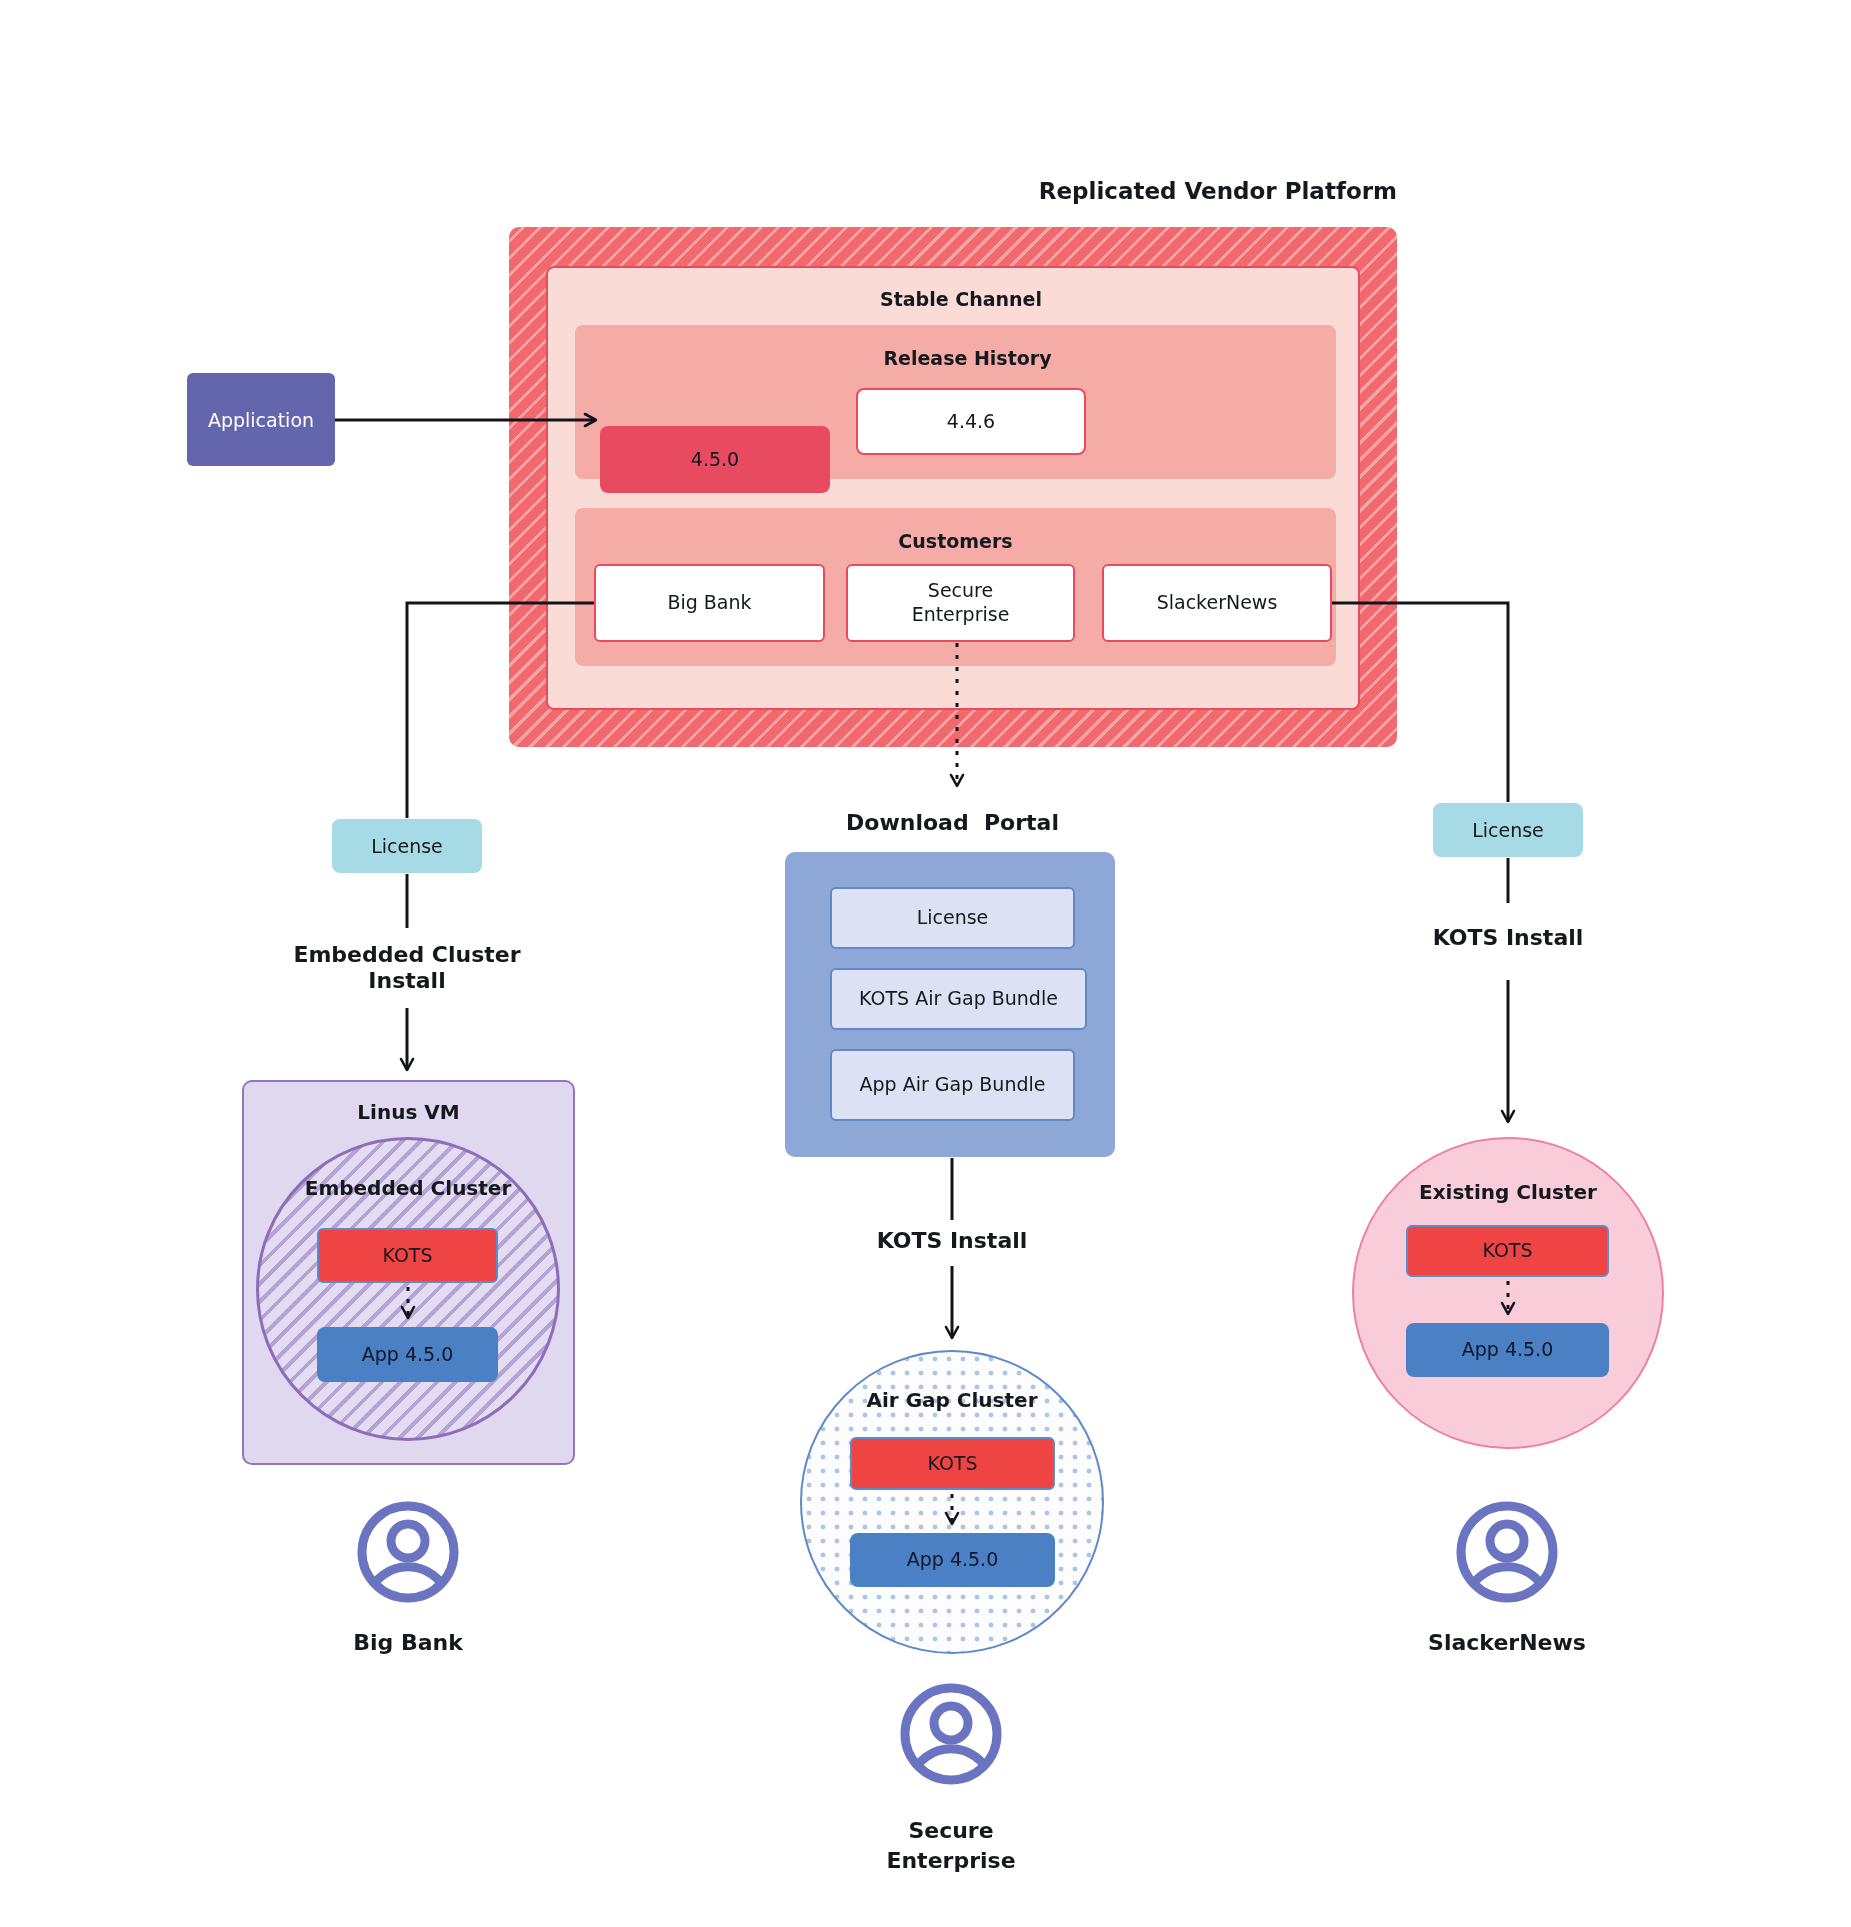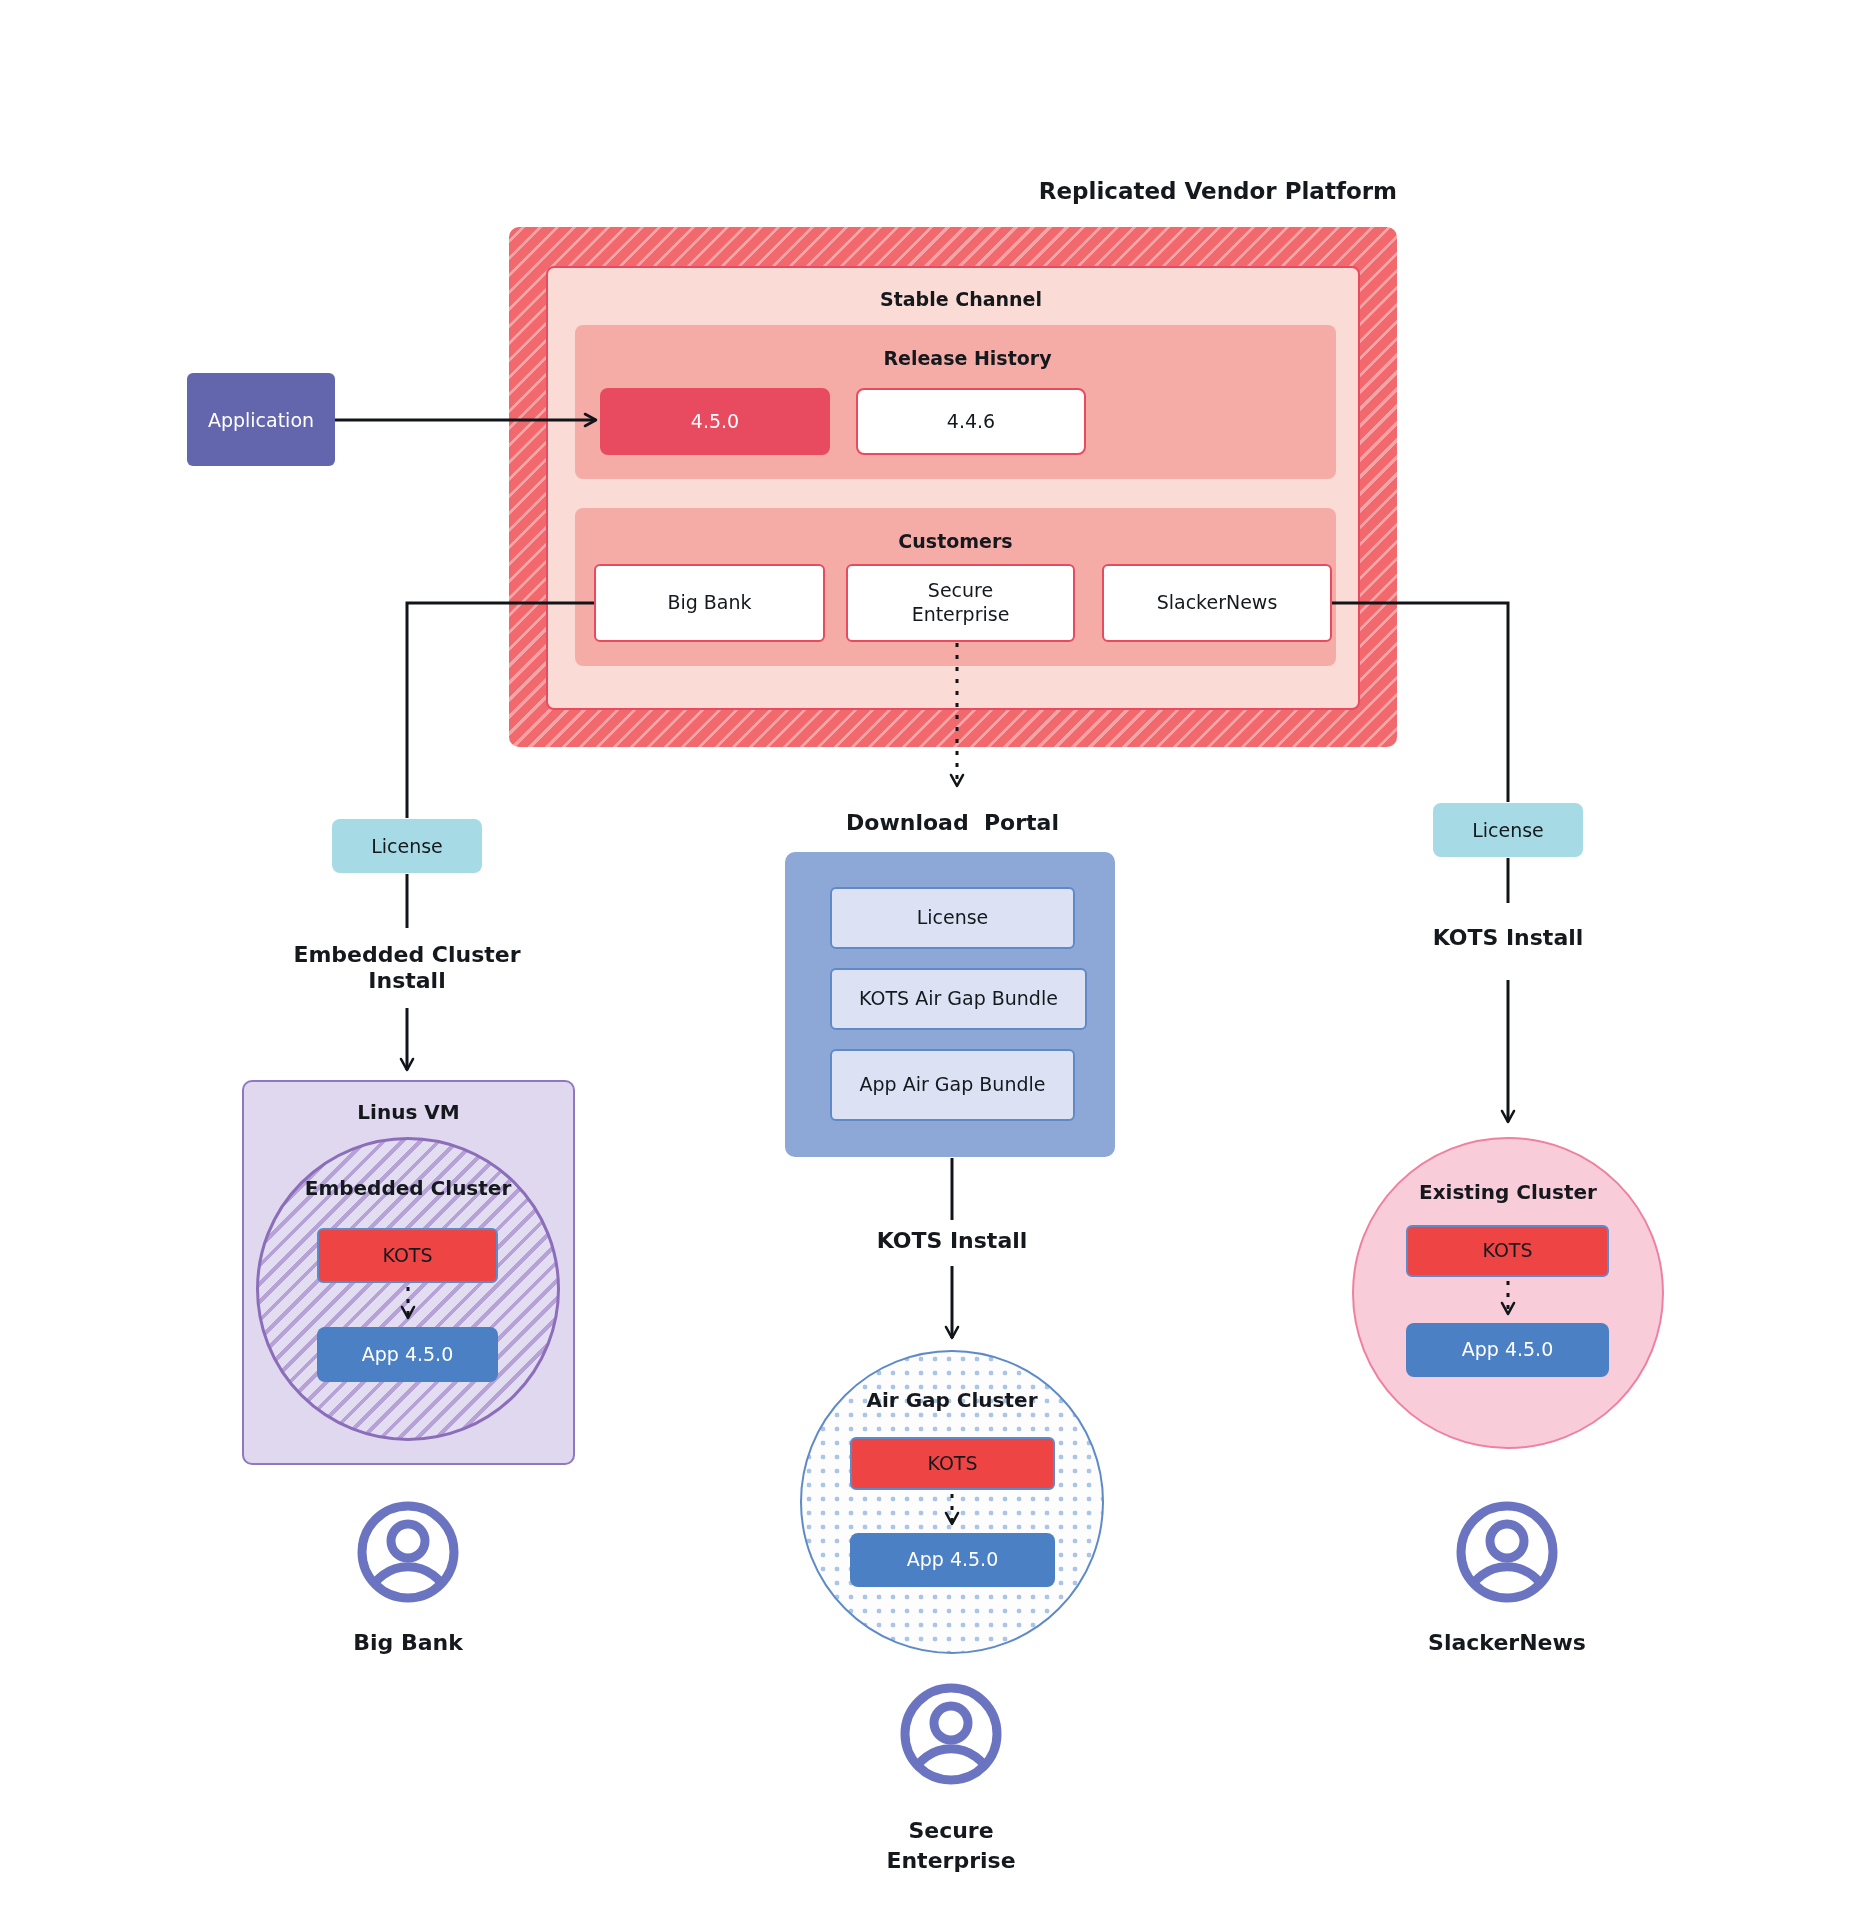--- a/index.html
+++ b/index.html
@@ -36,29 +36,29 @@
   .lbl{font-size:19px;font-weight:400;line-height:1.25;}
   .standalone{font-size:22px;font-weight:600;text-align:center;line-height:26px;}
   .title{font-size:23px;font-weight:600;text-align:right;}
   .hatch{
     background:repeating-linear-gradient(135deg,var(--hatch-base) 0 9px,var(--hatch-stripe) 9px 12px);
     border-radius:10px;
   }
   .stable{background:var(--pink-light);border:2px solid var(--accent-red);border-radius:8px;}
   .section{background:var(--pink-mid);border-radius:8px;}
   .relbox{border-radius:8px;}
-  .rel-current{background:var(--accent-red);color:#ffffff;}
+  .rel-current{background:var(--accent-red);color:#0f172a;margin-top:38px;}
   .rel-old{background:#fff;border:2px solid var(--accent-red);}
   .custbox{background:#fff;border:2px solid var(--accent-red);border-radius:6px;}
   .appbox{background:var(--purple-app);color:#fff;border-radius:6px;font-size:19px;}
   .tealbox{background:var(--teal);border-radius:8px;font-size:19px;}
   .portal{background:var(--portal-blue);border-radius:10px;}
   .portal-item{background:var(--portal-item);border:2px solid var(--blue-border);border-radius:6px;}
   .kotsbox{background:#ef4444;border:2px solid var(--blue-border);border-radius:6px;}
-  .appblue{background:var(--app-blue);color:#ffffff;border-radius:8px;}
+  .appblue{background:var(--app-blue);color:#0f172a;border-radius:8px;}
   .linus{background:var(--linus-bg);border:2px solid var(--linus-border);border-radius:10px;}
   .circ{border-radius:50%;}
   .circ-embedded{
     border:3px solid var(--circle-purple);
     background:repeating-linear-gradient(135deg,#E3DDF2 0 9px,var(--purple-stripe) 9px 13px);
   }
   .circ-airgap{
     border:2px solid var(--blue-border);
     background-color:#FDFDFE;
     background-image:radial-gradient(var(--dot-blue) 2.1px,rgba(255,255,255,0) 2.7px);

